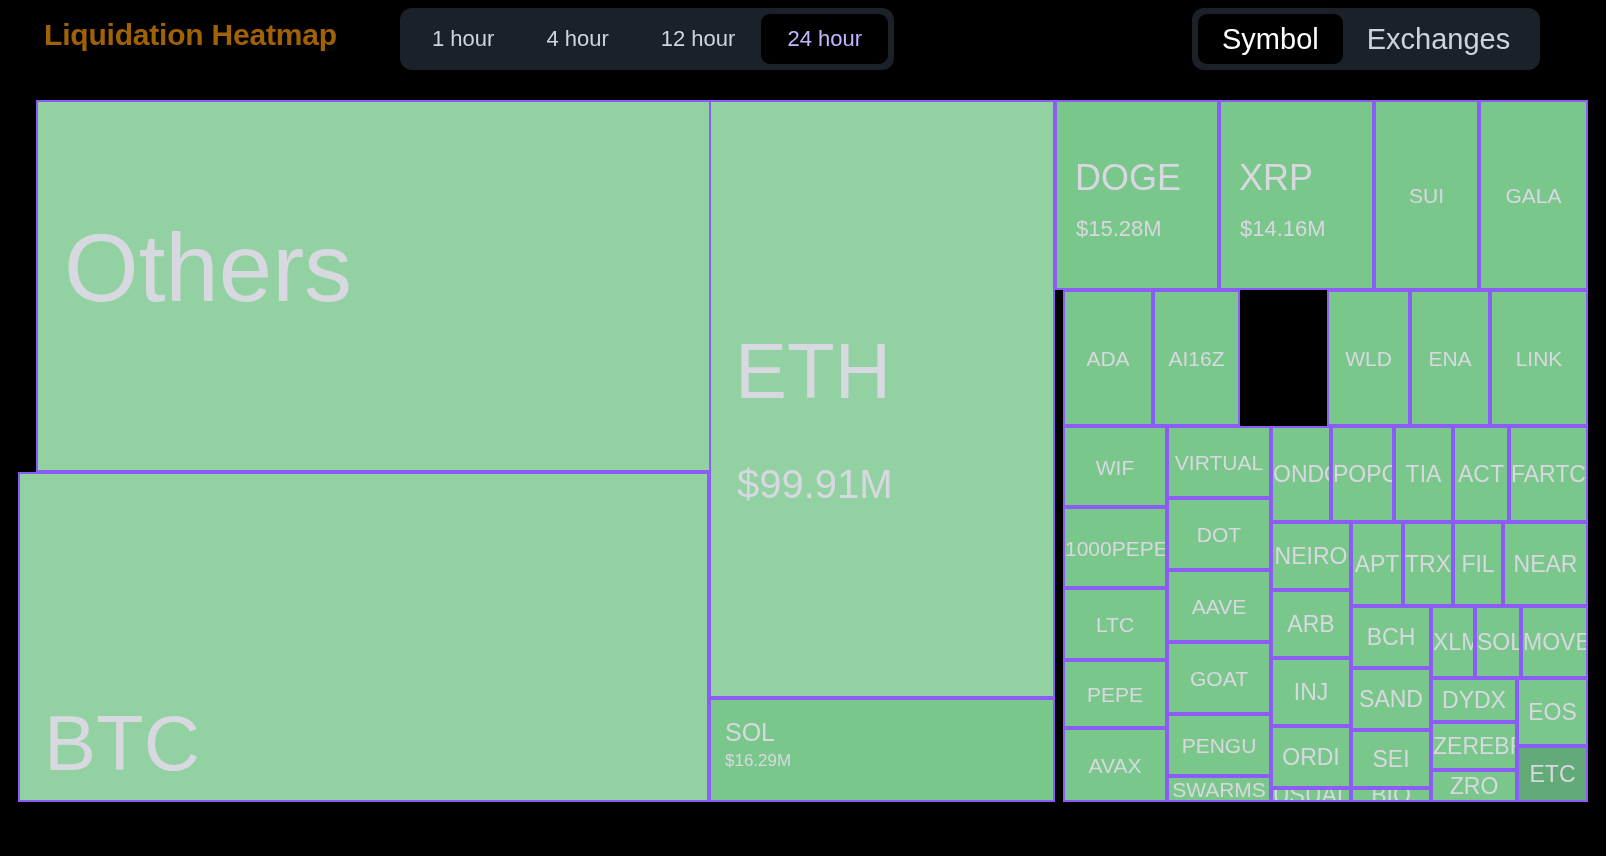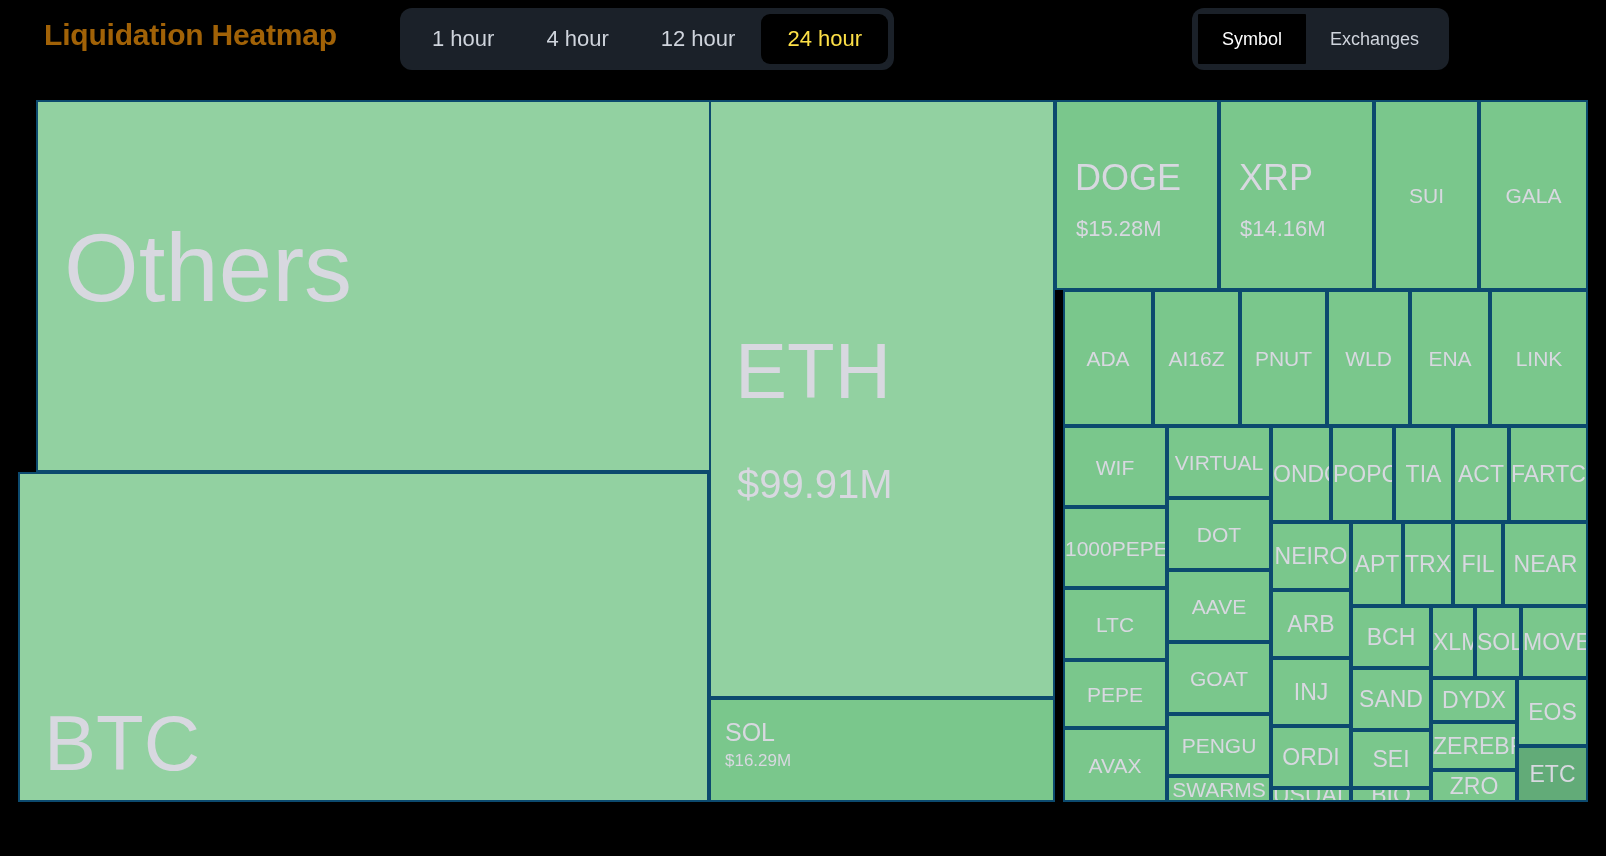--- a/index.html
+++ b/index.html
@@ -39,38 +39,38 @@
     color: #cfd4dc;
     border-radius: 9px;
     white-space: nowrap;
     cursor: pointer;
     background: transparent;
     border: none;
     font-family: "Liberation Sans", sans-serif;
   }
   .tf-tab.active {
     background: #000000;
-    color: #fde047;
+    color: #c4b5fd;
   }
 
   #view-toggle {
     position: absolute; left: 1192px; top: 8px;
     height: 62px;
     background: #1b2129;
     border-radius: 12px;
     display: flex; align-items: center;
     padding: 0 6px;
   }
   .vt-tab {
     height: 50px;
     padding: 0 24px;
     display: flex; align-items: center; justify-content: center;
-    font-size: 18px;
+    font-size: 29px;
     color: #cfd4dc;
-    border-radius: 1px;
+    border-radius: 9px;
     white-space: nowrap;
     cursor: pointer;
     background: transparent;
     border: none;
     font-family: "Liberation Sans", sans-serif;
   }
   .vt-tab.active {
     background: #000000;
     color: #ffffff;
   }
@@ -78,21 +78,21 @@
   
   #treemap {
     position: absolute;
     left: 0; top: 86px;
     width: 1606px; height: 740px;
     background: #000000;
   }
   .tile {
     position: absolute;
     overflow: hidden;
-    border: 2px solid #0c4a6e;
+    border: 2px solid #8b5cf6;
     cursor: pointer;
   }
   .tile .sym {
     position: absolute;
     color: #d8d8e0;
     white-space: nowrap;
     line-height: 1;
   }
   .tile .val {
     position: absolute;
@@ -179,23 +179,20 @@
     </div>
     <div class="tile xs" style="left: 1063px; top: 204px; width: 90px; height: 136px; background: rgb(122, 199, 140);">
       <span class="sym">ADA</span>
     </div>
     <div class="tile xs" style="left: 1479px; top: 14px; width: 109px; height: 190px; background: rgb(122, 199, 140);">
       <span class="sym">GALA</span>
     </div>
     <div class="tile xs" style="left: 1153px; top: 204px; width: 87px; height: 136px; background: rgb(122, 199, 140);">
       <span class="sym">AI16Z</span>
     </div>
-    <div class="tile xs" style="left: 1240px; top: 204px; width: 87px; height: 136px; background: rgb(122, 199, 140);">
-      <span class="sym">PNUT</span>
-    </div>
     <div class="tile xs" style="left: 1327px; top: 204px; width: 83px; height: 136px; background: rgb(122, 199, 140);">
       <span class="sym">WLD</span>
     </div>
     <div class="tile xs" style="left: 1490px; top: 204px; width: 98px; height: 136px; background: rgb(122, 199, 140);">
       <span class="sym">LINK</span>
     </div>
     <div class="tile xs" style="left: 1410px; top: 204px; width: 80px; height: 136px; background: rgb(122, 199, 140);">
       <span class="sym">ENA</span>
     </div>
     <div class="tile xs" style="left: 1063px; top: 340px; width: 104px; height: 81px; background: rgb(122, 199, 140);">

